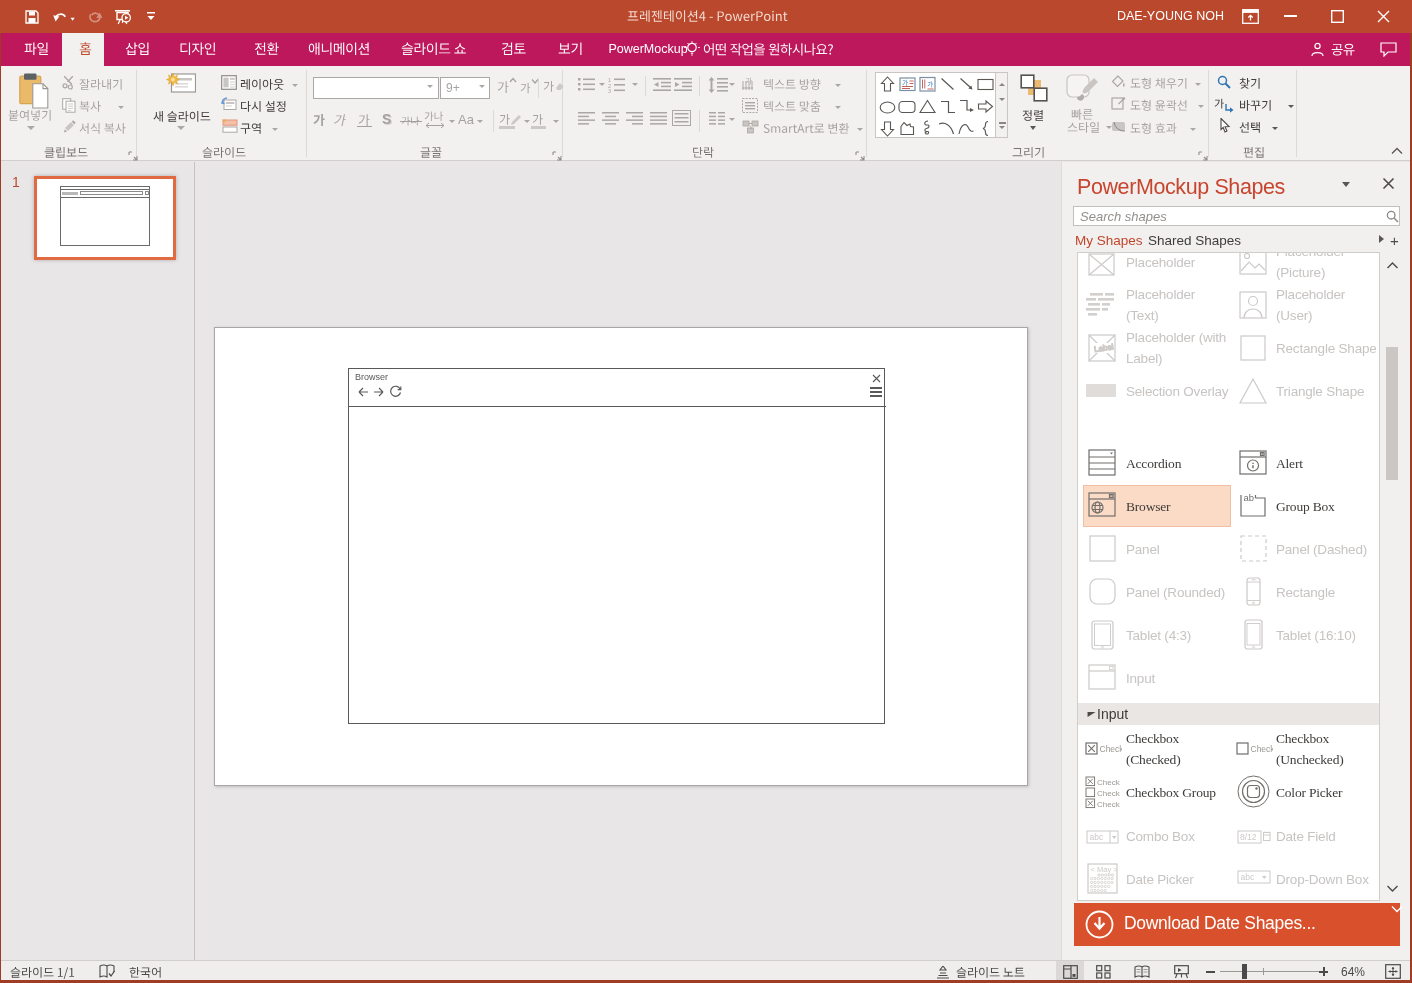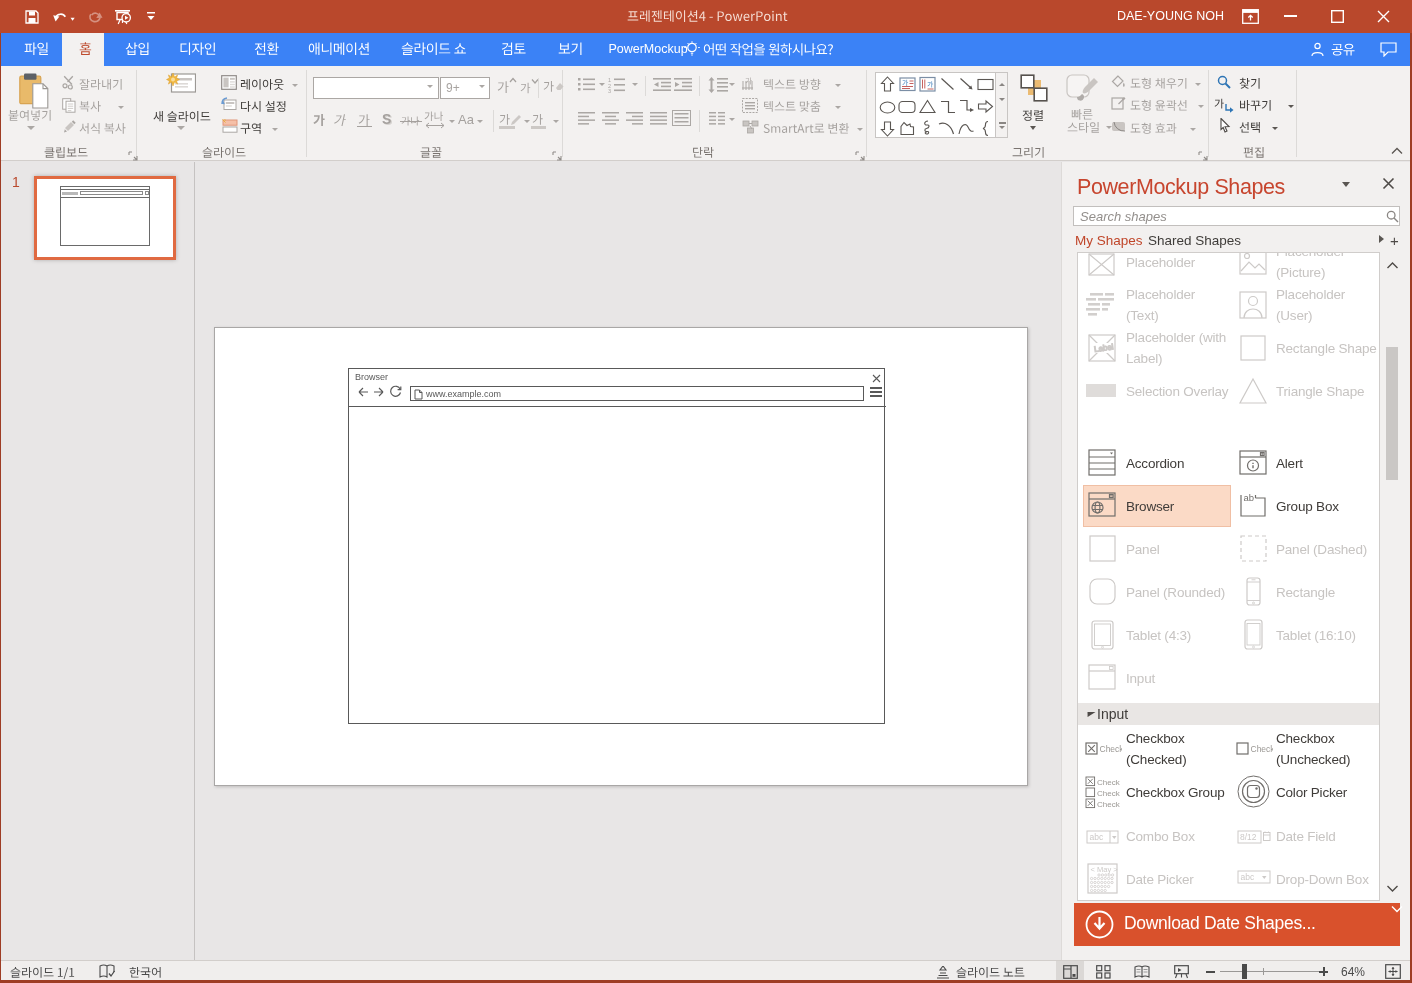--- a/index.html
+++ b/index.html
@@ -1,39 +1,39 @@
 <!DOCTYPE html>
 <html><head>
 <meta charset="utf-8">
 <style>
 * { margin:0; padding:0; box-sizing:border-box; }
 html,body { width:1412px; height:983px; overflow:hidden; font-family:"Liberation Sans",sans-serif; }
 #win { position:relative; width:1412px; height:983px; background:#E8E6E6; }
 .abs { position:absolute; }
 
 #titlebar { position:absolute; left:0; top:0; width:1412px; height:33px; background:#B9482C; color:#fff; }
-#tabrow { position:absolute; left:0; top:33px; width:1412px; height:33px; background:#3b82f6; color:#fff; }
+#tabrow { position:absolute; left:0; top:33px; width:1412px; height:33px; background:#be185d; color:#fff; }
 .tab { position:absolute; top:0; height:33px; line-height:33px; font-size:13px; color:#fff; text-align:center; }
 .tab.active { background:#F3F1F0; color:#BE4B2D; }
 
 #ribbon { position:absolute; left:0; top:66px; width:1412px; height:95px; background:#F3F1F0; border-bottom:1px solid #D2CECB; }
 .rgsep { position:absolute; top:4px; width:1px; height:87px; background:#DCDAD8; }
 .launcher { position:absolute; width:10px; height:10px; }
 .ricon { color:#8A8683; }
 
 #mainarea { position:absolute; left:0; top:162px; width:1412px; height:798px; }
 #thumbpane { position:absolute; left:1px; top:0; width:194px; height:798px; background:#E8E6E6; border-right:1px solid #C5C2C1; }
 #canvas { position:absolute; left:196px; top:0; width:865px; height:798px; background:#E8E6E6; }
 #slide { position:absolute; left:18px; top:165px; width:814px; height:459px; background:#fff; border:1px solid #A9A7A6; box-shadow:1px 1px 3px rgba(0,0,0,.18); }
 #rightpanel { position:absolute; left:1061px; top:0; width:351px; height:798px; background:#F2F0EF; border-left:1px solid #DDDAD8; }
 
 #statusbar { position:absolute; left:0; top:960px; width:1412px; height:20px; background:#F0EEED; border-top:1px solid #D2CECB; font-size:12px; color:#444; }
 #redbottom { position:absolute; left:0; top:980px; width:1412px; height:3px; background:#9E3D24; }
 .lb { position:absolute; font-size:13.5px; letter-spacing:-0.2px; color:#C7C4C2; line-height:21px; white-space:nowrap; }
-.lb.on { color:#3F3C39; }
+.lb.on { color:#3F3C39;font-family:Liberation Serif, serif; }
 .gic { stroke:#CDCAC8; stroke-width:1.2; fill:none; }
 .dic { stroke:#716E6B; stroke-width:1.2; fill:none; }
 #leftborder { position:absolute; left:0; top:33px; width:1px; height:947px; background:#9E3D24; }
 #rightborder { position:absolute; left:1410px; top:33px; width:2px; height:947px; background:#9E3D24; }
 svg text { font-family:"Liberation Sans",sans-serif; }
 </style>
 </head>
 <body>
 <svg width="0" height="0" style="position:absolute">
     <defs>
@@ -952,27 +952,20 @@
           <svg class="abs" style="left:8px;top:17px" width="12" height="12" viewBox="0 0 12 12">
               <path d="M11 6 H2 M2 6 l4 -4 M2 6 l4 4" fill="none" stroke="#595959" stroke-width="1.1"></path>
             </svg>
           <svg class="abs" style="left:24px;top:17px" width="12" height="12" viewBox="0 0 12 12">
               <path d="M1 6 H10 M10 6 l-4 -4 M10 6 l-4 4" fill="none" stroke="#595959" stroke-width="1.1"></path>
             </svg>
           <svg class="abs" style="left:40px;top:16px" width="13" height="13" viewBox="0 0 13 13">
               <path d="M11.2 4.2 A5 5 0 1 0 11.5 7.5" fill="none" stroke="#595959" stroke-width="1.2"></path>
               <path d="M11.8 1.5 v3.2 h-3.2" fill="none" stroke="#595959" stroke-width="1.2"></path>
             </svg>
-          <div class="abs" style="left:61px;top:17px;width:454px;height:15px;border:1px solid #595959">
-            <svg class="abs" style="left:3px;top:2px" width="9" height="11" viewBox="0 0 9 11">
-                <path d="M1 1 h4.5 L8 3.5 V10 H1 z" fill="none" stroke="#595959" stroke-width="1"></path>
-                <path d="M5.5 1 v2.5 H8" fill="none" stroke="#595959" stroke-width="1"></path>
-              </svg>
-            <div class="abs" style="left:15px;top:1px;font-size:9px;color:#595959;line-height:13px">www.example.com</div>
-          </div>
           <div class="abs" style="left:521px;top:18px;width:12px;height:2px;background:#595959"></div>
           <div class="abs" style="left:521px;top:22px;width:12px;height:2px;background:#595959"></div>
           <div class="abs" style="left:521px;top:26px;width:12px;height:2px;background:#595959"></div>
           <div class="abs" style="left:0;top:36.5px;width:537px;height:1px;background:#595959"></div>
         </div>
       </div>
     </div>
     <div id="rightpanel">
       <div class="abs" style="left:15px;top:13px;font-size:21.5px;letter-spacing:-0.4px;color:#C7452E">PowerMockup Shapes</div>
       <div class="abs" style="left:280px;top:20px;width:0;height:0;border:4.5px solid transparent;border-top:5px solid #5A5652"></div>

